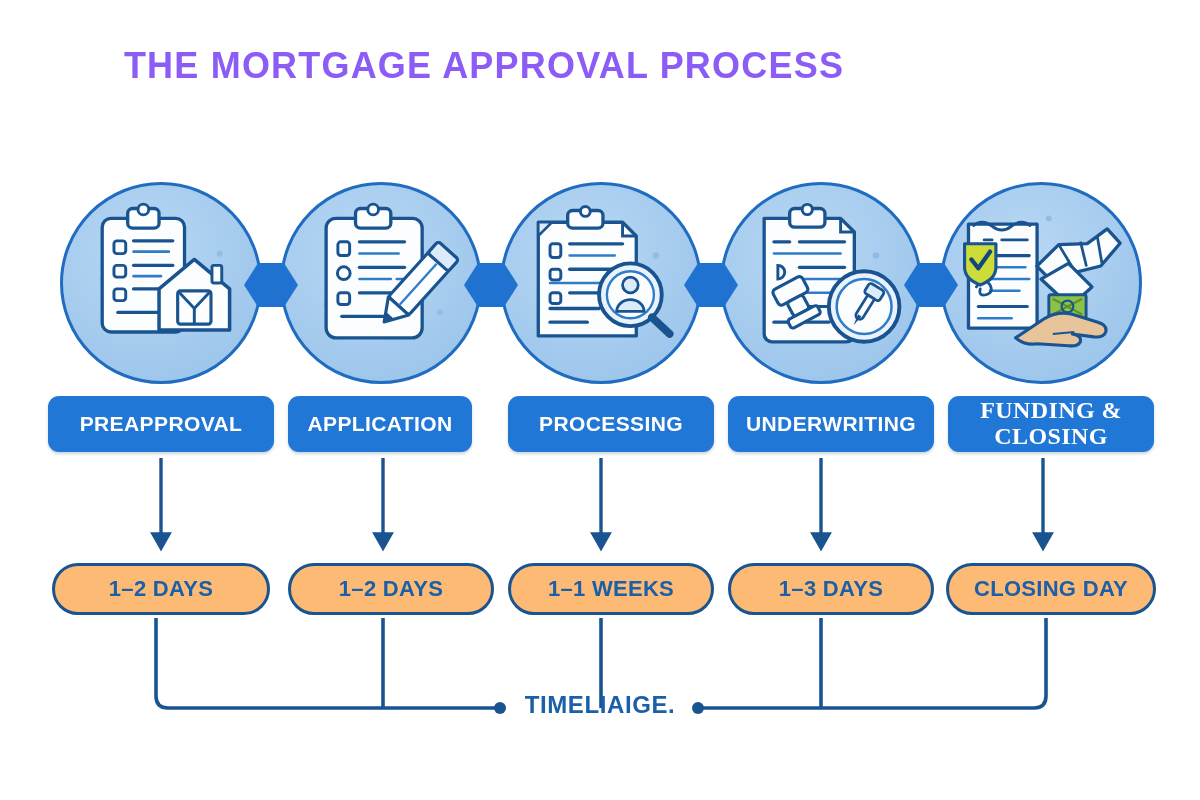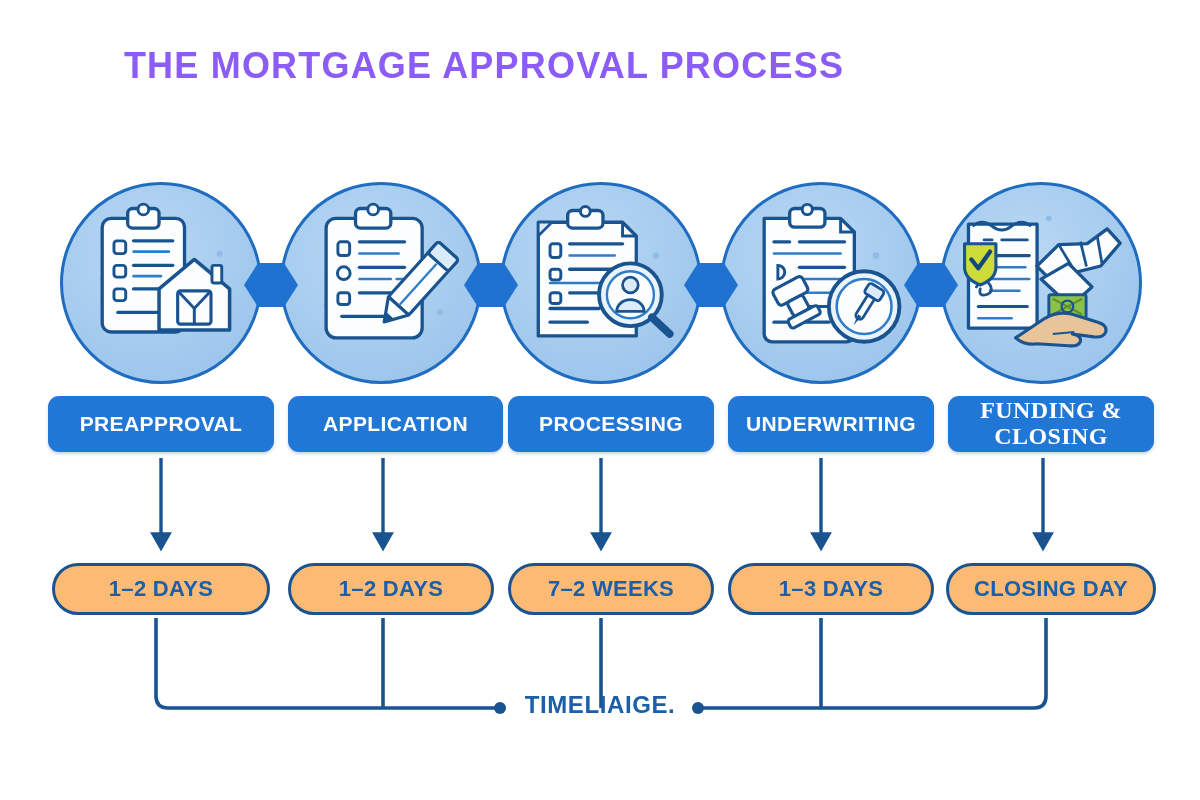--- a/index.html
+++ b/index.html
@@ -326,21 +326,21 @@
 
           <path d="M 74 156 L 104 136 q 14 -8 28 -4 L 158 140 q 10 3 8 10 q -2 6 -12 5 L 132 152 q 10 2 8 8 q -2 5 -12 4 L 96 162 q -12 2 -22 -6 Z" fill="#e8c49a" stroke="#1a5490" stroke-width="3.2" stroke-linejoin="round"></path>
           <path d="M 112 152 L 134 150" fill="none" stroke="#1a5490" stroke-width="2.2"></path>
         </svg>
       </div>
     </div>
   </div>
 
   <div class="labels-row">
     <div class="label-badge" style="left:0px;width:226px;">PREAPPROVAL</div>
-    <div class="label-badge" style="left:240px;width:215px;">APPLICATION</div>
+    <div class="label-badge" style="left:240px;width:184px;">APPLICATION</div>
     <div class="label-badge" style="left:460px;width:206px;">PROCESSING</div>
     <div class="label-badge" style="left:680px;width:206px;">UNDERWRITING</div>
     <div class="label-badge two-line" style="left:900px;width:206px;flex-direction:column;">
       <span>FUNDING &amp;</span>
       <span>CLOSING</span>
     </div>
   </div>
 
   <svg class="arrows-layer" viewBox="0 0 1200 800">
     <g stroke="#1a5490" stroke-width="3.4" fill="#1a5490">
@@ -353,21 +353,21 @@
       <line x1="821" y1="458" x2="821" y2="534"></line>
       <path d="M 821 548 L 813 534 L 829 534 Z"></path>
       <line x1="1043" y1="458" x2="1043" y2="534"></line>
       <path d="M 1043 548 L 1035 534 L 1051 534 Z"></path>
     </g>
   </svg>
 
   <div class="durations-row">
     <div class="duration-pill" style="left:4px;width:218px;">1–2 DAYS</div>
     <div class="duration-pill" style="left:240px;width:206px;">1–2 DAYS</div>
-    <div class="duration-pill" style="left:460px;width:206px;">7–2 WEEKS</div>
+    <div class="duration-pill" style="left:460px;width:206px;">1–1 WEEKS</div>
     <div class="duration-pill" style="left:680px;width:206px;">1–3 DAYS</div>
     <div class="duration-pill" style="left:898px;width:210px;">CLOSING DAY</div>
   </div>
 
   <svg class="bottom-lines-layer" viewBox="0 0 1200 800">
     <g stroke="#1a5490" stroke-width="3.6" fill="none" stroke-linecap="butt">
       <path d="M 156 618 L 156 696 q 0 12 12 12 L 498 708"></path>
       <line x1="383" y1="618" x2="383" y2="708"></line>
       <line x1="601" y1="618" x2="601" y2="708"></line>
       <line x1="821" y1="618" x2="821" y2="708"></line>

